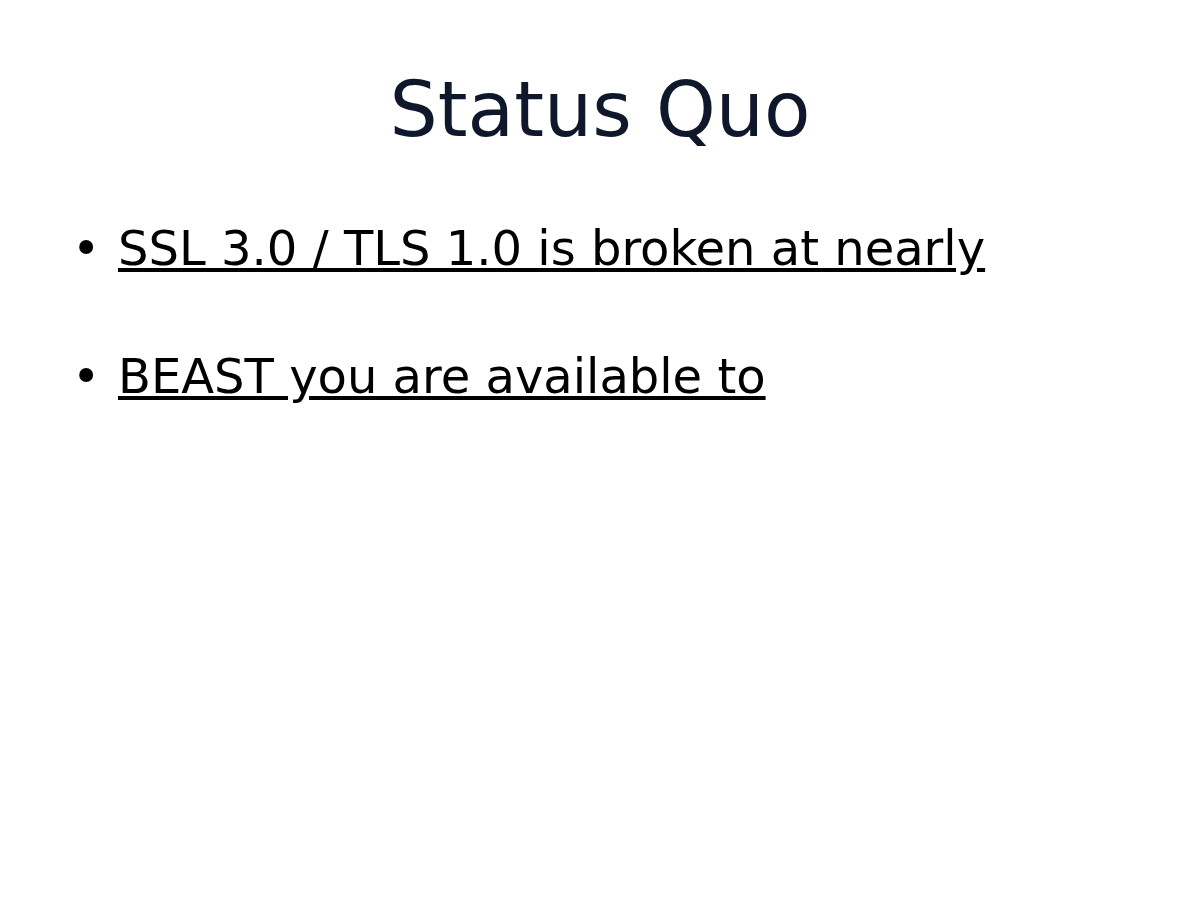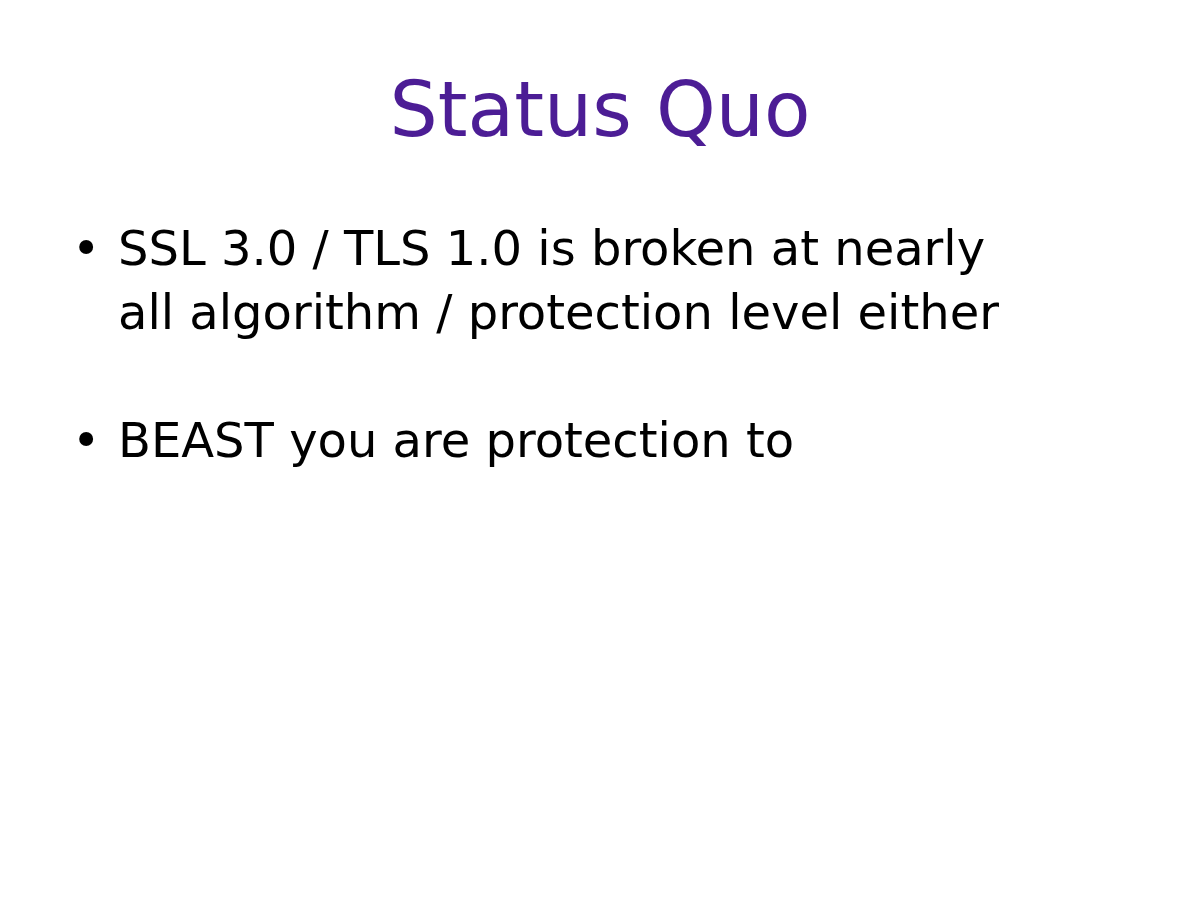--- a/index.html
+++ b/index.html
@@ -24,21 +24,21 @@
   .slide-title {
     position: absolute;
     left: 0;
     top: 64px;
     width: 1200px;
     text-align: center;
     font-size: 76px;
     font-weight: 400;
     line-height: 92px;
     letter-spacing: 0px;
-    color: #4c1d95;
+    color: #0f172a;
     white-space: nowrap;
   }
 
   
   .slide-body {
     position: absolute;
     left: 60px;
     top: 216px;
     width: 1080px;
   }
@@ -69,40 +69,40 @@
     user-select: none;
   }
 
   .bullet-text {
     display: block;
   }
 
   .bullet-text .line {
     display: block;
     white-space: pre;
+    text-decoration: underline;
   }
 </style>
 </head>
 <body>
 
 <div class="slide">
 
   <div class="slide-title">Status Quo</div>
 
   <div class="slide-body">
 
     <div class="bullet-item">
       <span class="bullet-marker">•</span>
       <span class="bullet-text">
         <span class="line">SSL 3.0 / TLS 1.0 is broken at nearly</span>
-        <span class="line">all algorithm / protection level either</span>
       </span>
     </div>
 
     <div class="bullet-item">
       <span class="bullet-marker">•</span>
       <span class="bullet-text">
-        <span class="line">BEAST you are protection to</span>
+        <span class="line">BEAST you are available to</span>
       </span>
     </div>
 
   </div>
 </div>
 
 </body></html>

